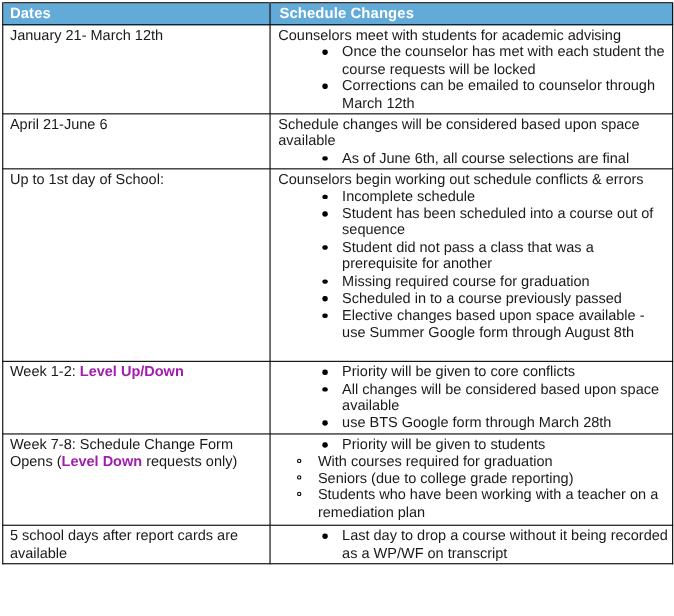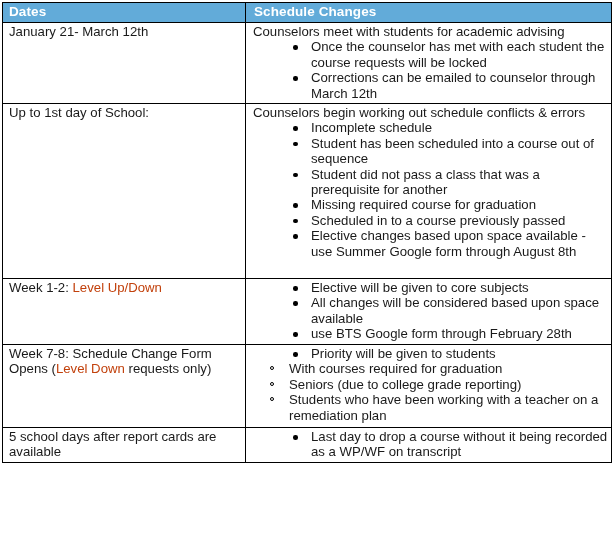--- a/index.html
+++ b/index.html
@@ -112,21 +112,21 @@
     left: 17px;
     top: 5px;
     width: 4px;
     height: 4px;
     border-radius: 50%;
     background: transparent;
     border: 1px solid #000000;
     box-sizing: border-box;
   }
 
-  b.strong { font-weight: normal; color: #c2410c; }
+  b.strong { font-weight: bold; color: #a21caf; }
 
   
   tr.r0 td { height: 70px; }
   tr.r1 td { height: 26px; }
   tr.r2 td { height: 41px; }
   tr.r3 td { height: 171px; }
   tr.r4 td { height: 62px; }
   tr.r5 td { height: 14px; }
   tr.r6 td { height: 79px; }
   tr.r7 td { height: 28px; }
@@ -154,20 +154,31 @@
         <td class="cell-changes">
           <p class="lead">Counselors meet with students for academic advising</p>
           <ul class="bullets">
             <li>Once the counselor has met with each student the course requests will be locked</li>
             <li>Corrections can be emailed to counselor through March 12th</li>
           </ul>
         </td>
       </tr>
 
 
+      <tr class="r2">
+        <td class="cell-dates">
+          <span>April 21-June 6</span>
+        </td>
+        <td class="cell-changes">
+          <p class="lead">Schedule changes will be considered based upon space available</p>
+          <ul class="bullets">
+            <li>As of June 6th, all course selections are final</li>
+          </ul>
+        </td>
+      </tr>
 
       <tr class="r3">
         <td class="cell-dates">
           <span>Up to 1st day of School:</span>
         </td>
         <td class="cell-changes">
           <p class="lead">Counselors begin working out schedule conflicts &amp; errors</p>
           <ul class="bullets">
             <li>Incomplete schedule</li>
             <li>Student has been scheduled into a course out of sequence</li>
@@ -178,23 +189,23 @@
           </ul>
         </td>
       </tr>
 
       <tr class="r4">
         <td class="cell-dates">
           <span>Week 1-2: </span><b class="strong">Level Up/Down</b><span></span>
         </td>
         <td class="cell-changes">
           <ul class="bullets">
-            <li>Elective will be given to core subjects</li>
+            <li>Priority will be given to core conflicts</li>
             <li>All changes will be considered based upon space available</li>
-            <li>use BTS Google form through February 28th</li>
+            <li>use BTS Google form through March 28th</li>
           </ul>
         </td>
       </tr>
 
 
       <tr class="r6">
         <td class="cell-dates">
           <span>Week 7-8: Schedule Change Form Opens (</span><b class="strong">Level Down</b><span> requests only)</span>
         </td>
         <td class="cell-changes">

